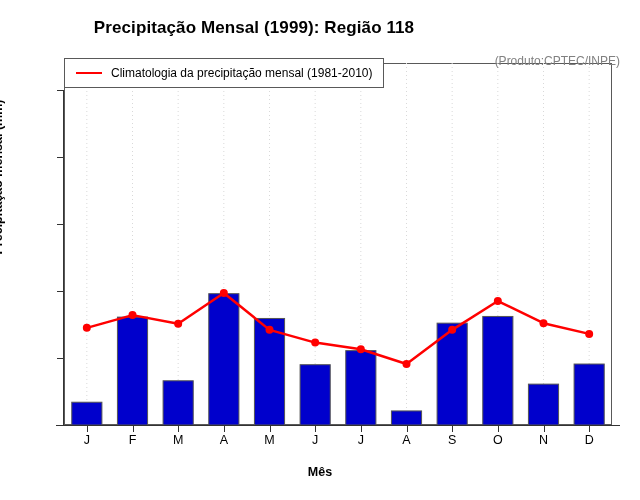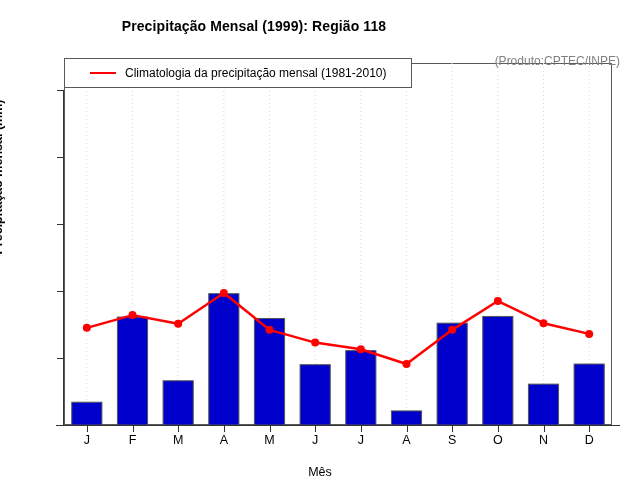--- a/index.html
+++ b/index.html
@@ -19,21 +19,21 @@
     width: 640px;
     height: 500px;
     background: #ffffff;
   }
   #chart-title {
     position: absolute;
     left: 0;
     top: 18px;
     width: 508px;
     text-align: center;
-    font-size: 14px;
+    font-size: 17px;
     font-weight: bold;
     letter-spacing: 0.1px;
     color: #000000;
   }
   #plot-area {
     position: absolute;
     left: 64px;
     top: 63px;
     width: 548px;
     height: 362px;
@@ -64,21 +64,21 @@
     transform: rotate(-90deg);
     color: #000000;
   }
   #x-axis-label {
     position: absolute;
     left: 0;
     top: 465px;
     width: 640px;
     text-align: center;
     font-size: 12.5px;
-    font-weight: normal;
+    font-weight: bold;
     color: #000000;
   }
   .ytick-wrap {
     position: absolute;
     left: 0;
     width: 640px;
   }
   .xtick-label {
     position: absolute;
     top: 433px;
@@ -91,21 +91,21 @@
   #legend-box {
     position: absolute;
     left: 64px;
     top: 58px;
     height: 30px;
     box-sizing: border-box;
     border: 1px solid #595959;
     background: #ffffff;
     display: flex;
     align-items: center;
-    padding: 0 25px;
+    padding: 0 11px;
     white-space: nowrap;
   }
   #legend-swatch {
     width: 26px;
     height: 0;
     border-top: 2px solid #ff0000;
     margin-right: 9px;
     flex: 0 0 auto;
   }
   #legend-text {

